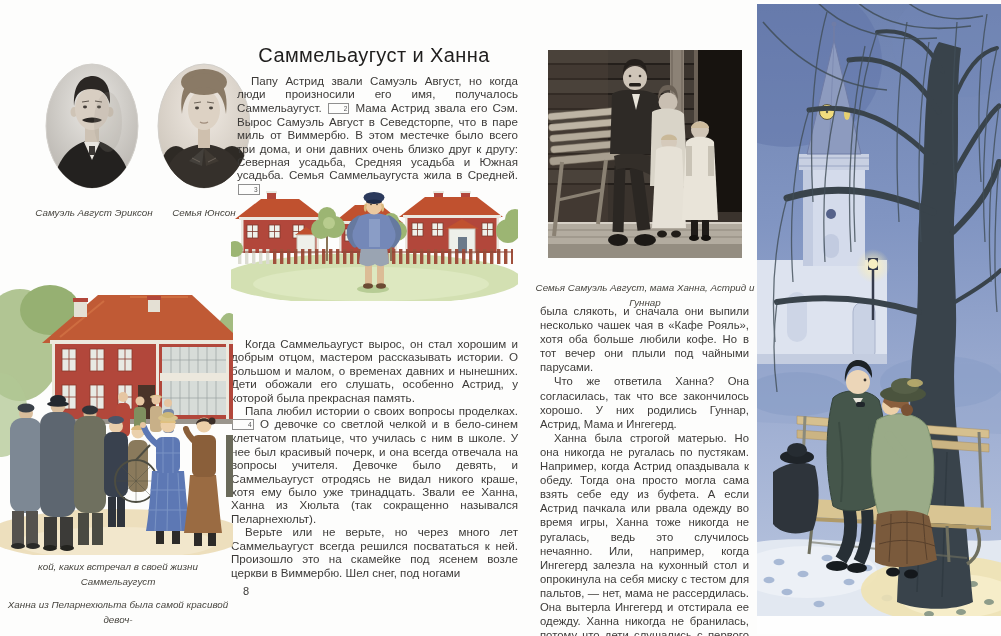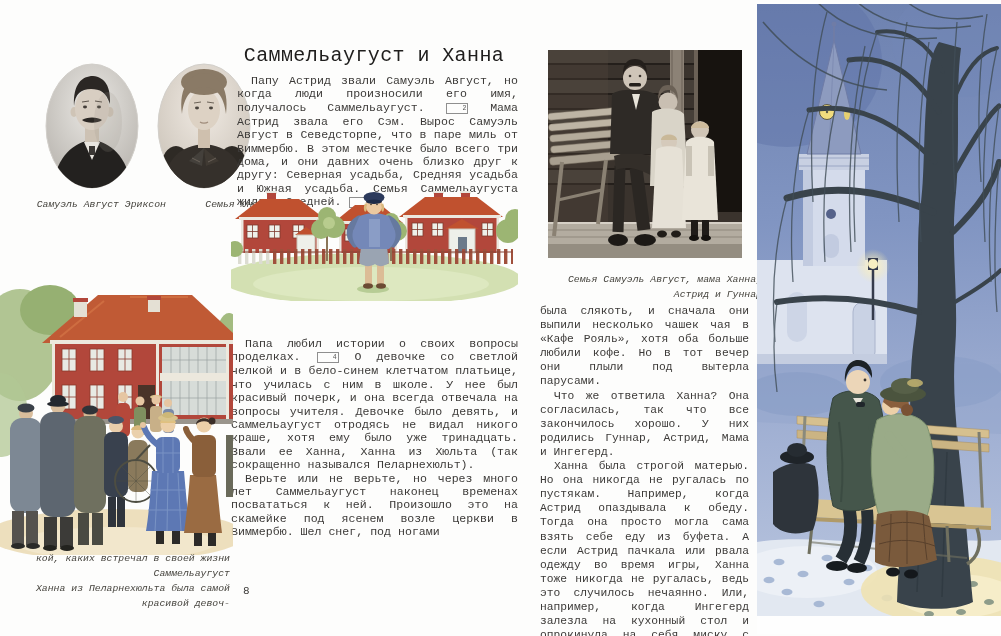--- a/index.html
+++ b/index.html
@@ -1,25 +1,25 @@
 <!DOCTYPE html>
 <html><head>
 <meta charset="utf-8">
 <style>
   html,body{margin:0;padding:0;background:#ffffff;}
   #spread{position:relative;width:1001px;height:636px;background:#fdfdfc;overflow:hidden;
-          font-family:Liberation Mono, monospace;}
+          font-family:Liberation Sans, sans-serif;}
   .abs{position:absolute;}
   .title{font-size:20px;letter-spacing:.4px;color:#1f1e1d;text-align:center;}
   .body-text{color:#3c3a38;text-align:justify;}
   .lp-body{font-size:11.6px;line-height:13.4px;}
   .rp-body{font-size:11.3px;line-height:14.1px;}
   .body-text p{margin:0;text-indent:14px;}
   .body-text p.noindent{text-indent:0;}
-  .caption{font-style:italic;font-size:9.8px;color:#47453f;text-align:right;line-height:15px;}
+  .caption{font-style:italic;font-size:9.8px;color:#47453f;text-align:center;line-height:15px;margin-top:8px;}
   .marker{display:inline-block;min-width:8px;height:9px;border:1px solid #8f8f8f;
           font-size:6.5px;line-height:9px;text-align:center;color:#555;font-style:normal;
           padding:0 1px;position:relative;top:-1px;margin:0 1px;}
   .pagenum{font-size:11px;color:#3c3a38;}
   svg{display:block;}
 </style>
 </head>
 <body>
 
 <div id="spread">
@@ -186,24 +186,25 @@
       <ellipse cx="143" cy="14" rx="8.5" ry="9.5" fill="#ecc9a0"></ellipse>
       <path d="M 135 13 Q 133 18 135 20 M 151 13 Q 153 18 151 20" stroke="#d9b87c" stroke-width="2.5" fill="none"></path>
       <ellipse cx="143" cy="6.5" rx="10.5" ry="5.5" fill="#2c3a5c"></ellipse>
       <ellipse cx="143" cy="10.8" rx="8" ry="2.2" fill="#1f2b47"></ellipse>
       <ellipse cx="140" cy="13.5" rx="1" ry="0.8" fill="#5a4a3a"></ellipse>
         <ellipse cx="146" cy="13.5" rx="1" ry="0.8" fill="#5a4a3a"></ellipse>
     </g>
   </svg>
 
   <div class="abs body-text lp-body" style="left:231px;top:337px;width:287px;">
+    <p>Когда Саммельаугуст вырос, он стал хорошим и добрым отцом, мастером рассказывать истории. О большом и малом, о временах давних и нынешних. Дети обожали его слушать, особенно Астрид, у которой была прекрасная память.</p>
     <p><span>Папа любил истории о своих вопросы проделках.</span>
       <span class="marker">4</span>
       <span>О девочке со светлой челкой и в бело-синем клетчатом платьице, что училась с ним в школе. У нее был красивый почерк, и она всегда отвечала на вопросы учителя. Девочке было девять, и Саммельаугуст отродясь не видал никого краше, хотя ему было уже тринадцать. Звали ее Ханна, Ханна из Хюльта (так сокращенно назывался Пеларнехюльт).</span></p>
-    <p>Верьте или не верьте, но через много лет Саммельаугуст наконец временах посвататься к ней. Произошло это на скамейке под ясенем возле церкви в Виммербю. Шел снег, под ногами</p>
+    <p>Верьте или не верьте, но через много лет Саммельаугуст всегда решился посвататься к ней. Произошло это на скамейке под ясенем возле церкви в Виммербю. Шел снег, под ногами</p>
   </div>
 
   <svg class="abs" style="left:0px;top:285px;" width="233" height="270" viewBox="0 0 233 270">
     <ellipse cx="20" cy="60" rx="42" ry="56" fill="#a3bb80" opacity="0.85"></ellipse>
     <ellipse cx="50" cy="25" rx="30" ry="25" fill="#96b072"></ellipse>
     <ellipse cx="2" cy="130" rx="26" ry="42" fill="#b2c794" opacity="0.75"></ellipse>
     <ellipse cx="229" cy="60" rx="14" ry="32" fill="#a3bb80"></ellipse>
     <g>
       <polygon points="42,58 98,10 192,10 233,48 233,58" fill="#c05a35"></polygon>
       <path d="M 60 52 L 104 16 M 130 12 L 188 12" stroke="#d87a4a" stroke-width="2" opacity="0.6"></path>
@@ -400,21 +401,21 @@
         <rect x="160" y="96" width="6" height="30" fill="#c9c3b6"></rect>
       <rect x="143" y="170" width="7" height="16" fill="#1f1b18"></rect>
         <rect x="154" y="170" width="7" height="16" fill="#1f1b18"></rect>
       <ellipse cx="146" cy="188" rx="5" ry="3" fill="#14110e"></ellipse>
         <ellipse cx="158" cy="188" rx="5" ry="3" fill="#14110e"></ellipse>
     </g>
   </svg>
   <div class="abs caption" style="left:528px;top:272px;width:234px;">Семья Самуэль Август, мама Ханна, Астрид и Гуннар</div>
 
   <div class="abs body-text rp-body" style="left:540px;top:304px;width:209px;">
-    <p class="noindent">была слякоть, и сначала они выпили несколько чашек чая в «Кафе Рояль», хотя оба больше любили кофе. Но в тот вечер они плыли под вытерла парусами.</p>
+    <p class="noindent">была слякоть, и сначала они выпили несколько чашек чая в «Кафе Рояль», хотя оба больше любили кофе. Но в тот вечер они плыли под чайными парусами.</p>
     <p>Что же ответила Ханна? Она согласилась, так что все закончилось хорошо. У них родились Гуннар, Астрид, Мама и Ингегерд.</p>
     <p>Ханна была строгой матерью. Но она никогда не ругалась по пустякам. Например, когда Астрид опаздывала к обеду. Тогда она просто могла сама взять себе еду из буфета. А если Астрид пачкала или рвала одежду во время игры, Ханна тоже никогда не ругалась, ведь это случилось нечаянно. Или, например, когда Ингегерд залезла на кухонный стол и опрокинула на себя миску с тестом для пальтов, — нет, мама не рассердилась. Она вытерла Ингегерд и отстирала ее одежду. Ханна никогда не бранилась, потому что дети слушались с первого слова. А если уставали, когда пололи репу, она говорила: «Только вперед! Не останавливайтесь!»</p>
   </div>
 
   <svg class="abs" style="left:757px;top:2px;" width="244" height="632" viewBox="0 0 244 632">
     <defs>
       <linearGradient id="sky" x1="0" y1="0" x2="0" y2="1">
         <stop offset="0" stop-color="#6e82b0"></stop>
           <stop offset="0.35" stop-color="#8195c2"></stop>
         <stop offset="0.7" stop-color="#a3b2d4"></stop>

